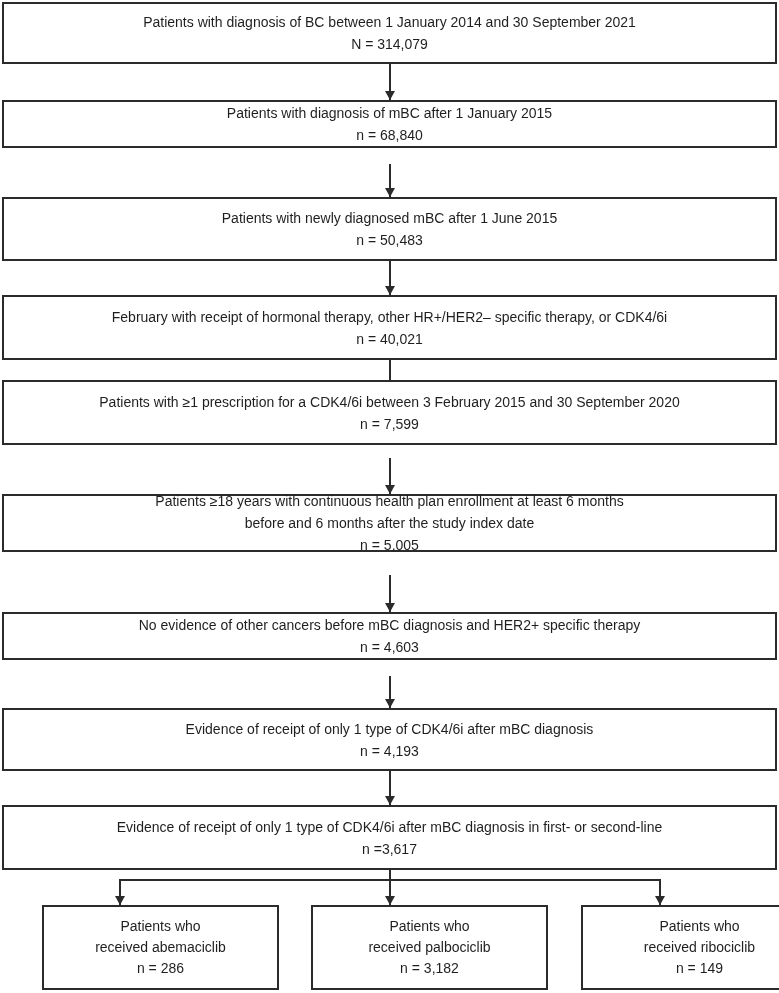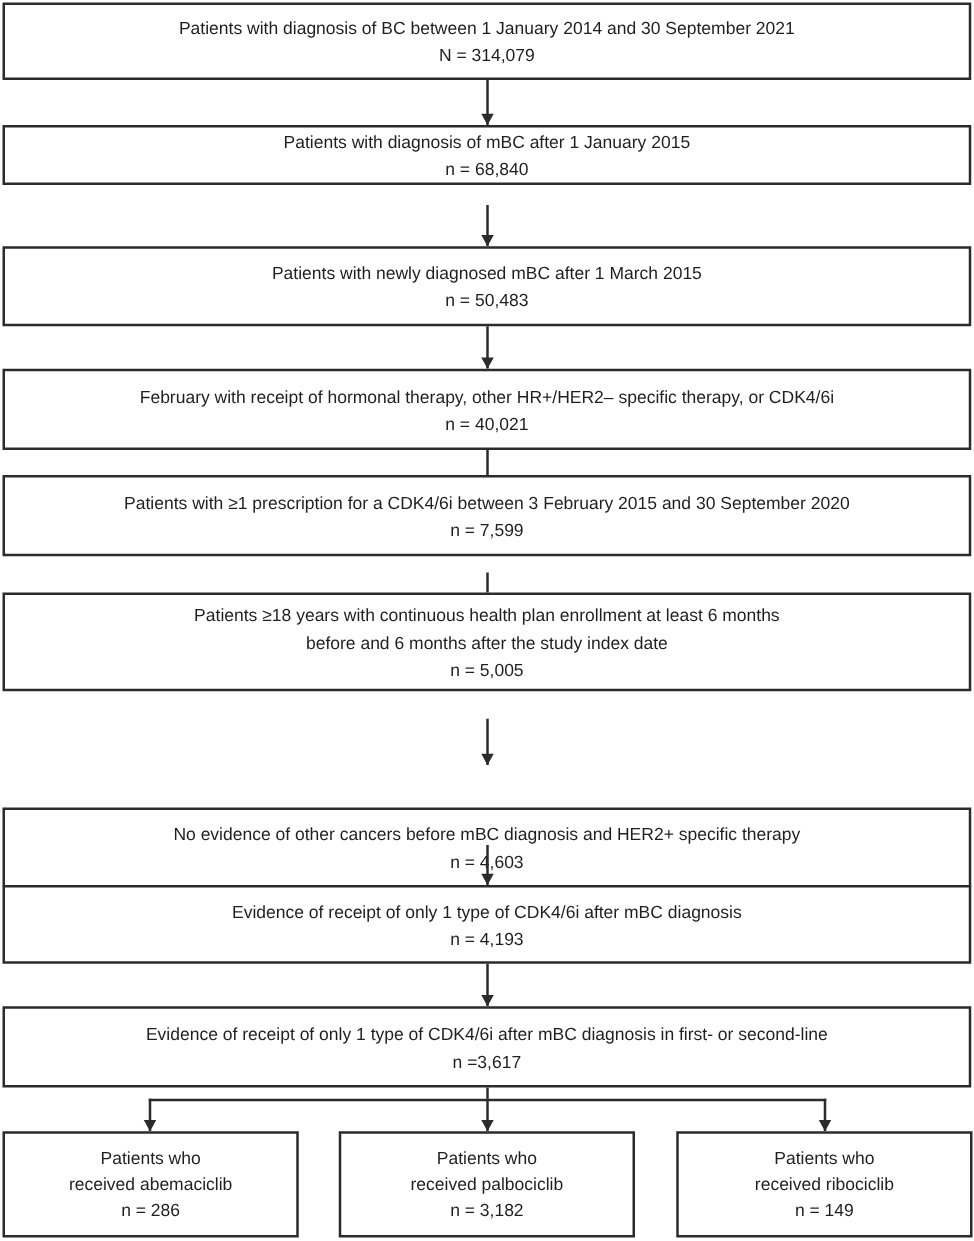--- a/index.html
+++ b/index.html
@@ -38,20 +38,21 @@
     box-sizing: border-box;
     border: 2px solid #2b2b2b;
     background: #ffffff;
     display: flex;
     flex-direction: column;
     align-items: center;
     justify-content: center;
     text-align: center;
     font-size: 14px;
     line-height: 21px;
+    margin-left: 40px;
   }
   .varrow {
     position: absolute;
     width: 2px;
     background: #2b2b2b;
   }
   .varrow::after {
     content: "";
     position: absolute;
     bottom: 0;
@@ -85,45 +86,45 @@
   </div>
   <div class="varrow" style="left:389px;top:64px;height:36px"></div>
 
   <div class="mbox" style="top:100px;height:48px">
     <span class="boxline">Patients with diagnosis of mBC after 1 January 2015</span>
     <span class="boxline">n = 68,840</span>
   </div>
   <div class="varrow" style="left:389px;top:164px;height:33px"></div>
 
   <div class="mbox" style="top:197px;height:64px">
-    <span class="boxline">Patients with newly diagnosed mBC after 1 March 2015</span>
+    <span class="boxline">Patients with newly diagnosed mBC after 1 June 2015</span>
     <span class="boxline">n = 50,483</span>
   </div>
   <div class="varrow" style="left:389px;top:261px;height:34px"></div>
 
   <div class="mbox" style="top:295px;height:65px">
     <span class="boxline">February with receipt of hormonal therapy, other HR+/HER2– specific therapy, or CDK4/6i</span>
     <span class="boxline">n = 40,021</span>
   </div>
   <div class="varrow" style="left:389px;top:360px;height:33px"></div>
 
   <div class="mbox" style="top:380px;height:65px">
     <span class="boxline">Patients with ≥1 prescription for a CDK4/6i between 3 February 2015 and 30 September 2020</span>
     <span class="boxline">n = 7,599</span>
   </div>
   <div class="varrow" style="left:389px;top:458px;height:36px"></div>
 
-  <div class="mbox" style="top:474px;height:79px">
+  <div class="mbox" style="top:494px;height:58px">
     <span class="boxline">Patients ≥18 years with continuous health plan enrollment at least 6 months</span>
     <span class="boxline">before and 6 months after the study index date</span>
     <span class="boxline">n = 5,005</span>
   </div>
   <div class="varrow" style="left:389px;top:575px;height:37px"></div>
 
-  <div class="mbox" style="top:646px;height:64px">
+  <div class="mbox" style="top:612px;height:48px">
     <span class="boxline">No evidence of other cancers before mBC diagnosis and HER2+ specific therapy</span>
     <span class="boxline">n = 4,603</span>
   </div>
   <div class="varrow" style="left:389px;top:676px;height:32px"></div>
 
   <div class="mbox" style="top:708px;height:63px">
     <span class="boxline">Evidence of receipt of only 1 type of CDK4/6i after mBC diagnosis</span>
     <span class="boxline">n = 4,193</span>
   </div>
   <div class="varrow" style="left:389px;top:771px;height:34px"></div>

